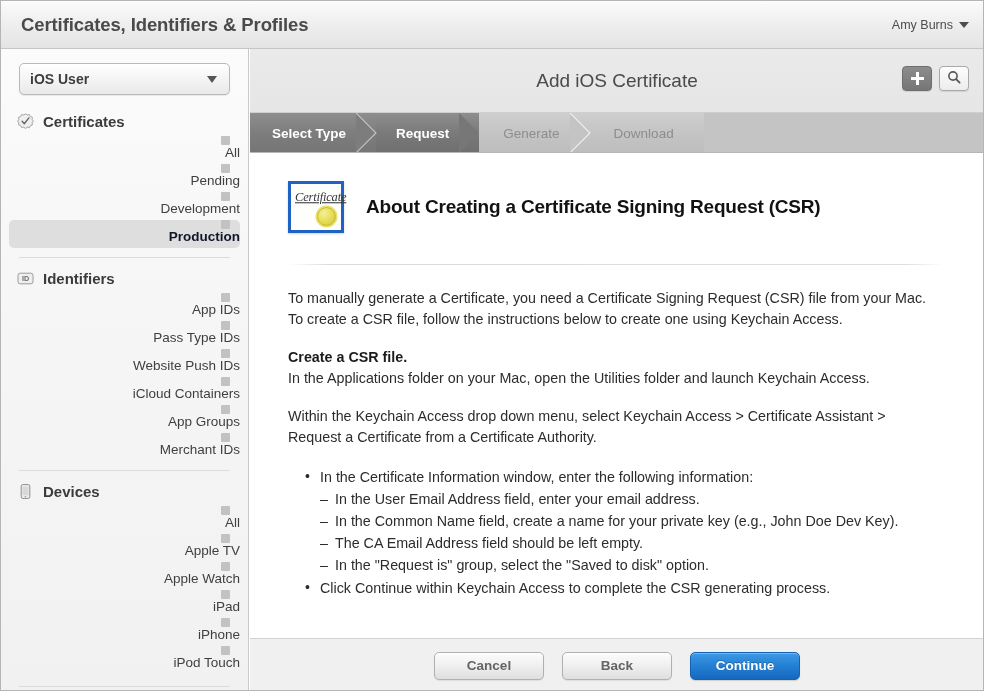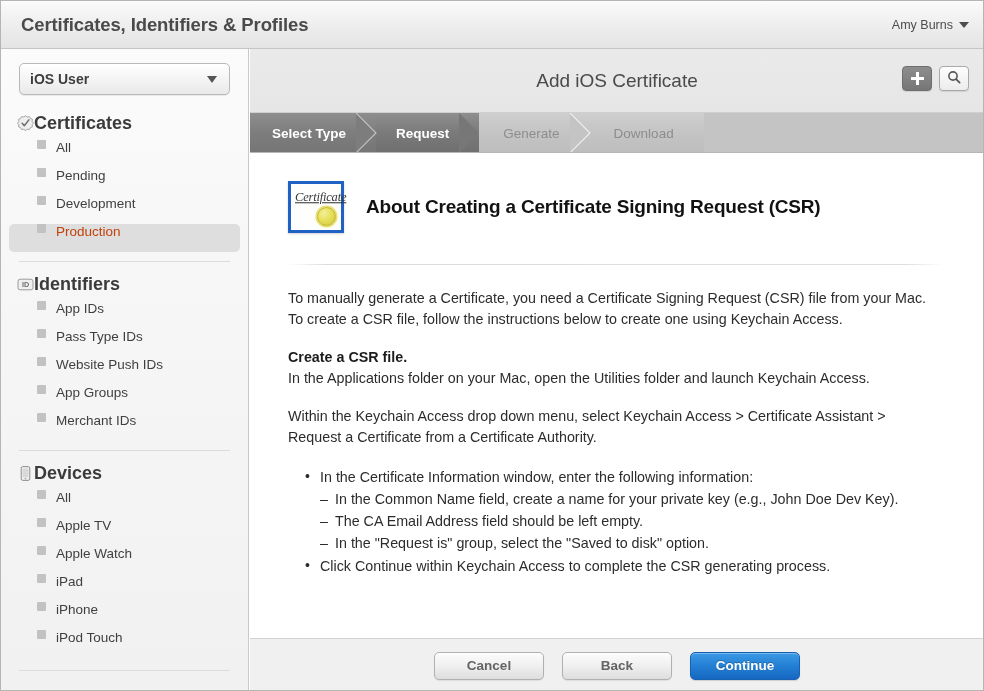--- a/index.html
+++ b/index.html
@@ -78,47 +78,49 @@
     border-right: 5.5px solid transparent;
     border-top: 7px solid #555;
   }
 
   .nav { padding: 4px 0 0 0; }
   .nav-section {
     display: flex; align-items: center;
     padding: 6px 0 6px 16px;
   }
   .nav-section-label {
-    font-size: 18px; font-weight: bold; color: #3b3b3b;
+    font-size: 15px; font-weight: bold; color: #3b3b3b;
+    margin-left: 9px;
   }
   .sec-icon { width: 17px; height: 17px; flex: 0 0 17px; display:block; }
 
   .nav-item {
-    display: flex; align-items: flex-start;
+    display: flex; align-items: flex-end;
     height: 28px;
     margin: 0 8px;
     padding-left: 28px;
     border-radius: 5px;
     cursor: default;
+    flex-direction: column;
   }
   .nav-item .bullet {
     width: 9px; height: 9px;
     background: #c2c2c2;
     border-radius: 1px;
     margin-right: 10px;
     flex: 0 0 9px;
   }
   .nav-item-label {
     font-size: 13.5px; color: #3f3f3f;
   }
   .nav-item.selected {
     background: #dedede;
   }
   .nav-item.selected .nav-item-label {
-    font-weight: normal; color: #c2410c;
+    font-weight: bold; color: #0f172a;
   }
   .nav-divider {
     height: 1px;
     background: #dcdcdc;
     margin: 9px 18px 6px 18px;
   }
   .nav-divider.tail { margin-top: 12px; }
 
   
   .content {
@@ -395,20 +397,24 @@
         <span class="bullet"></span>
         <span class="nav-item-label">App IDs</span>
       </div>
       <div class="nav-item">
         <span class="bullet"></span>
         <span class="nav-item-label">Pass Type IDs</span>
       </div>
       <div class="nav-item">
         <span class="bullet"></span>
         <span class="nav-item-label">Website Push IDs</span>
+      </div>
+      <div class="nav-item">
+        <span class="bullet"></span>
+        <span class="nav-item-label">iCloud Containers</span>
       </div>
       <div class="nav-item">
         <span class="bullet"></span>
         <span class="nav-item-label">App Groups</span>
       </div>
       <div class="nav-item">
         <span class="bullet"></span>
         <span class="nav-item-label">Merchant IDs</span>
       </div>
 
@@ -525,20 +531,21 @@
           </p>
           <p>In the Applications folder on your Mac, open the Utilities folder and launch Keychain Access.</p>
 
           <p>Within the Keychain Access drop down menu, select Keychain Access &gt; Certificate Assistant &gt; Request a Certificate from a Certificate Authority.</p>
 
           <div class="bullets-wrap">
             <ul>
               <li>
                 <span>In the Certificate Information window, enter the following information:</span>
                 <ul>
+                  <li>In the User Email Address field, enter your email address.</li>
                   <li>In the Common Name field, create a name for your private key (e.g., John Doe Dev Key).</li>
                   <li>The CA Email Address field should be left empty.</li>
                   <li>In the "Request is" group, select the "Saved to disk" option.</li>
                 </ul>
               </li>
               <li>Click Continue within Keychain Access to complete the CSR generating process.</li>
             </ul>
           </div>
         </div>
       </div>

